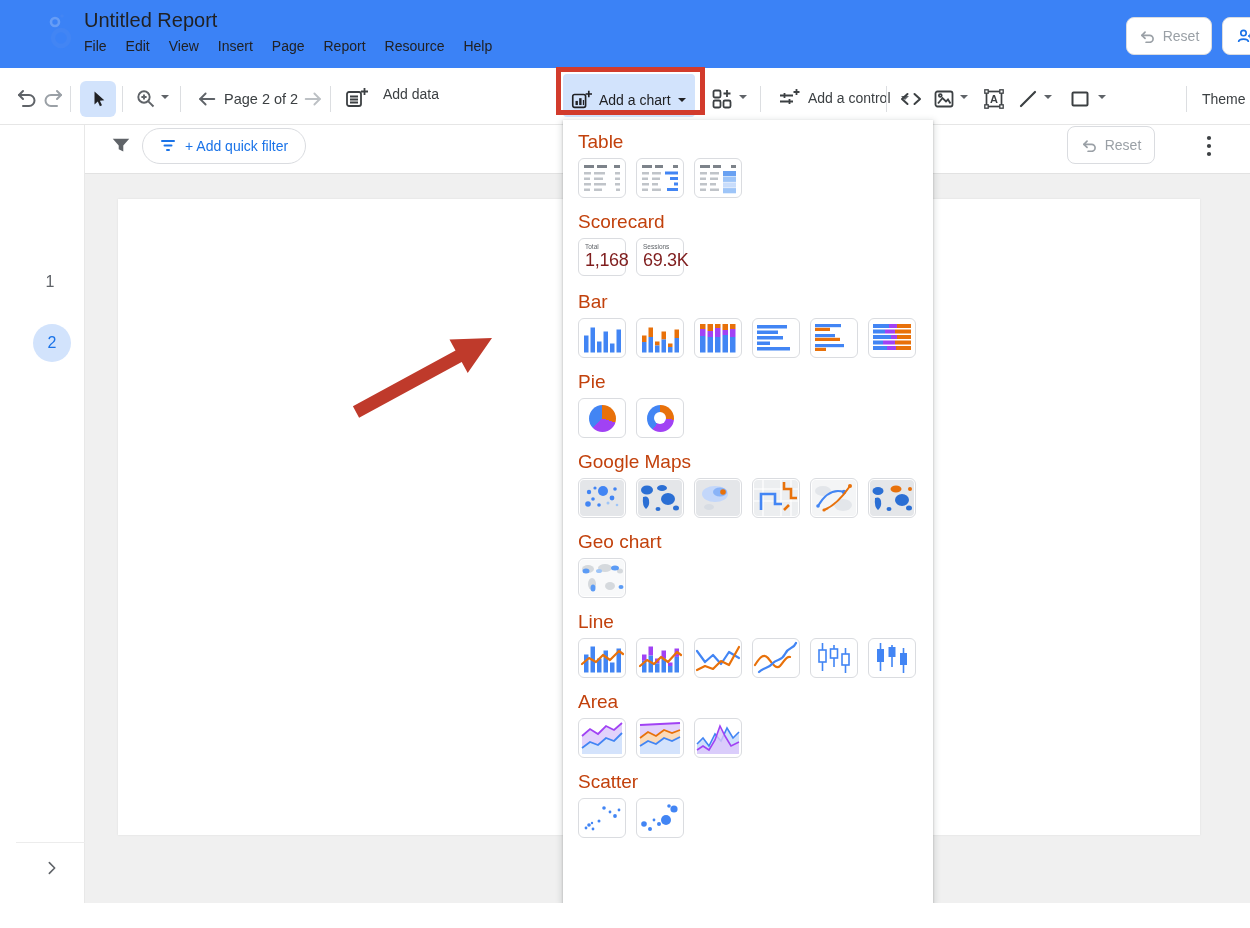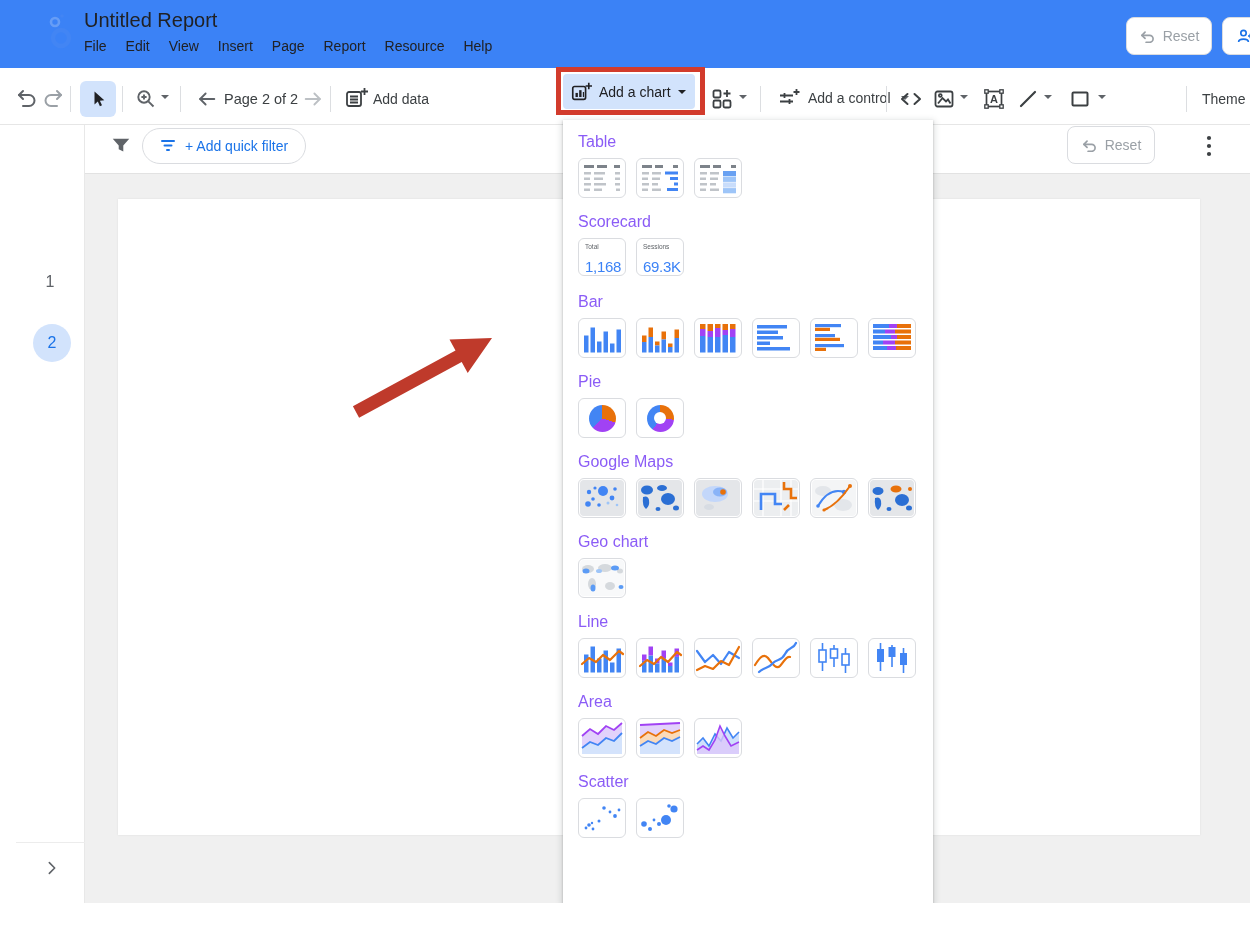--- a/index.html
+++ b/index.html
@@ -14,48 +14,48 @@
   .menubar span{cursor:pointer}
   .btn-outline{border:1px solid #dadce0;border-radius:8px;background:#fff;display:flex;
        align-items:center;justify-content:center;gap:7px;color:#9aa0a6;font-size:14px;box-sizing:border-box;cursor:pointer}
   
   .toolbar{left:0;top:74px;width:1250px;height:50px;background:#fff;border-bottom:1px solid #e6e6e6;z-index:10}
   .tdiv{width:1px;height:26px;background:#dcdee1;position:absolute;top:12px}
   .tool-label{font-size:14px;color:#3c4043;position:absolute}
   .caret{position:absolute;width:0;height:0;border-left:4px solid transparent;border-right:4px solid transparent;border-top:4.5px solid #5f6368}
   .cursor-btn{left:80px;top:7px;width:36px;height:36px;background:#d2e3fc;border-radius:6px;display:flex;align-items:center;justify-content:center;cursor:pointer}
   .chart-btn{left:563px;top:74px;height:35px;background:#d2e3fc;border-radius:4px;display:flex;align-items:center;
-       padding:0 9px 0 7px;gap:7px;font-size:14px;font-weight:500;color:#202124;cursor:pointer;z-index:12}
+       padding:8px 9px 0 7px;gap:7px;font-size:14px;font-weight:500;color:#202124;cursor:pointer;z-index:12}
   .redbox{left:556px;top:67px;width:149px;height:48px;border:5px solid #d23b2c;box-sizing:border-box;z-index:45;pointer-events:none}
   
   .sidebar{left:0;top:118px;width:85px;height:785px;background:#fff;border-right:1px solid #e8e8e8;box-sizing:border-box;z-index:5}
   .pagenum1{left:30px;top:155px;width:40px;text-align:center;font-size:16px;color:#5f6368;cursor:pointer}
   .pagenum2{left:33px;top:206px;width:38px;height:38px;border-radius:50%;background:#d2e3fc;color:#1a73e8;
        font-size:16px;display:flex;align-items:center;justify-content:center;cursor:pointer}
   .sb-div{left:16px;top:724px;width:69px;height:1px;background:#ececec}
   
   .filterbar{left:85px;top:118px;width:1165px;height:56px;background:#fff;border-bottom:1px solid #e2e2e2;box-sizing:border-box;z-index:6}
   .qf-pill{left:57px;top:10px;height:36px;border:1px solid #dadce0;border-radius:18px;display:flex;align-items:center;
        gap:9px;padding:0 17px;font-size:14px;font-weight:500;color:#1a73e8;cursor:pointer;box-sizing:border-box}
   
   .canvas{left:85px;top:174px;width:1165px;height:729px;background:#f0f0f0;z-index:1}
   .page{left:33px;top:25px;width:1082px;height:636px;background:#fff;box-shadow:0 0 2px rgba(0,0,0,.08)}
   .bottomstrip{left:0;top:903px;width:1250px;height:25px;background:#fff;z-index:50}
   
   .panel{left:563px;top:120px;width:370px;height:783px;background:#fff;box-sizing:border-box;padding:14px 15px;
        overflow:hidden;z-index:40;box-shadow:0 1px 2px rgba(60,64,67,.3),0 2px 6px 2px rgba(60,64,67,.15)}
   .section{margin-bottom:16px}
-  .seclabel{font-size:16px;line-height:16px;color:#8b5cf6;margin-bottom:8px}
+  .seclabel{font-size:19px;line-height:16px;color:#c2410c;margin-bottom:8px}
   .thumbrow{display:flex;gap:10px;height:40px}
   .thumb{width:48px;height:40px;border:1px solid #dadce0;border-radius:6px;background:#fff;display:flex;
        align-items:center;justify-content:center;padding:0;box-sizing:border-box;cursor:pointer}
   .scard{width:48px;height:38px;border:1px solid #dadce0;border-radius:6px;box-sizing:border-box;
        padding:4px 0 0 6px;cursor:pointer;background:#fff}
   .scard .t{font-size:6.5px;color:#5f6368;line-height:7px}
-  .scard .v{font-size:15px;color:#3b82f6;letter-spacing:-.3px;margin-top:8px}
+  .scard .v{font-size:18px;color:#7f1d1d;letter-spacing:-.3px;margin-top:0}
   .pie{width:27px;height:27px;border-radius:50%;background:conic-gradient(#e8710a 0 108deg,#a142f4 108deg 225deg,#4285f4 225deg 360deg)}
   .donut{width:27px;height:27px;border-radius:50%;background:conic-gradient(#e8710a 0 95deg,#a142f4 95deg 215deg,#4285f4 215deg 360deg);
        display:flex;align-items:center;justify-content:center}
   .hole{width:12px;height:12px;border-radius:50%;background:#fff}
   .arrow-overlay{left:0;top:0;z-index:30;pointer-events:none}
 </style>
 </head>
 <body>
 
 <div class="abs header">
@@ -153,21 +153,21 @@
   <div class="abs" style="left:302px;top:14px">
     <svg width="22" height="22" viewBox="0 0 24 24">
         <g stroke="#bcc0c4" stroke-width="2" fill="none" stroke-linecap="round" stroke-linejoin="round">
           <path d="M4 12 H19.5"></path>
           <path d="M13.5 6 L19.5 12 L13.5 18"></path>
         </g>
       </svg>
   </div>
   <div class="tdiv" style="left:330px"></div>
 
-  <div class="abs" style="left:344px;top:12px;display:flex;align-items:center;gap:4px;cursor:pointer">
+  <div class="abs" style="left:344px;top:12px;display:flex;gap:14px;cursor:pointer">
     <span>
       <svg width="25" height="25" viewBox="0 0 25 25">
           <g stroke="#3c4043" stroke-width="1.8" fill="none">
             <rect x="3" y="6" width="14" height="14" rx="2"></rect>
             <path d="M6 10.5 h8 M6 13.5 h8 M6 16.5 h8"></path>
             <path d="M20.5 2 v7 M17 5.5 h7"></path>
           </g>
         </svg>
     </span>
     <span class="tool-label" style="position:static">Add data</span>

